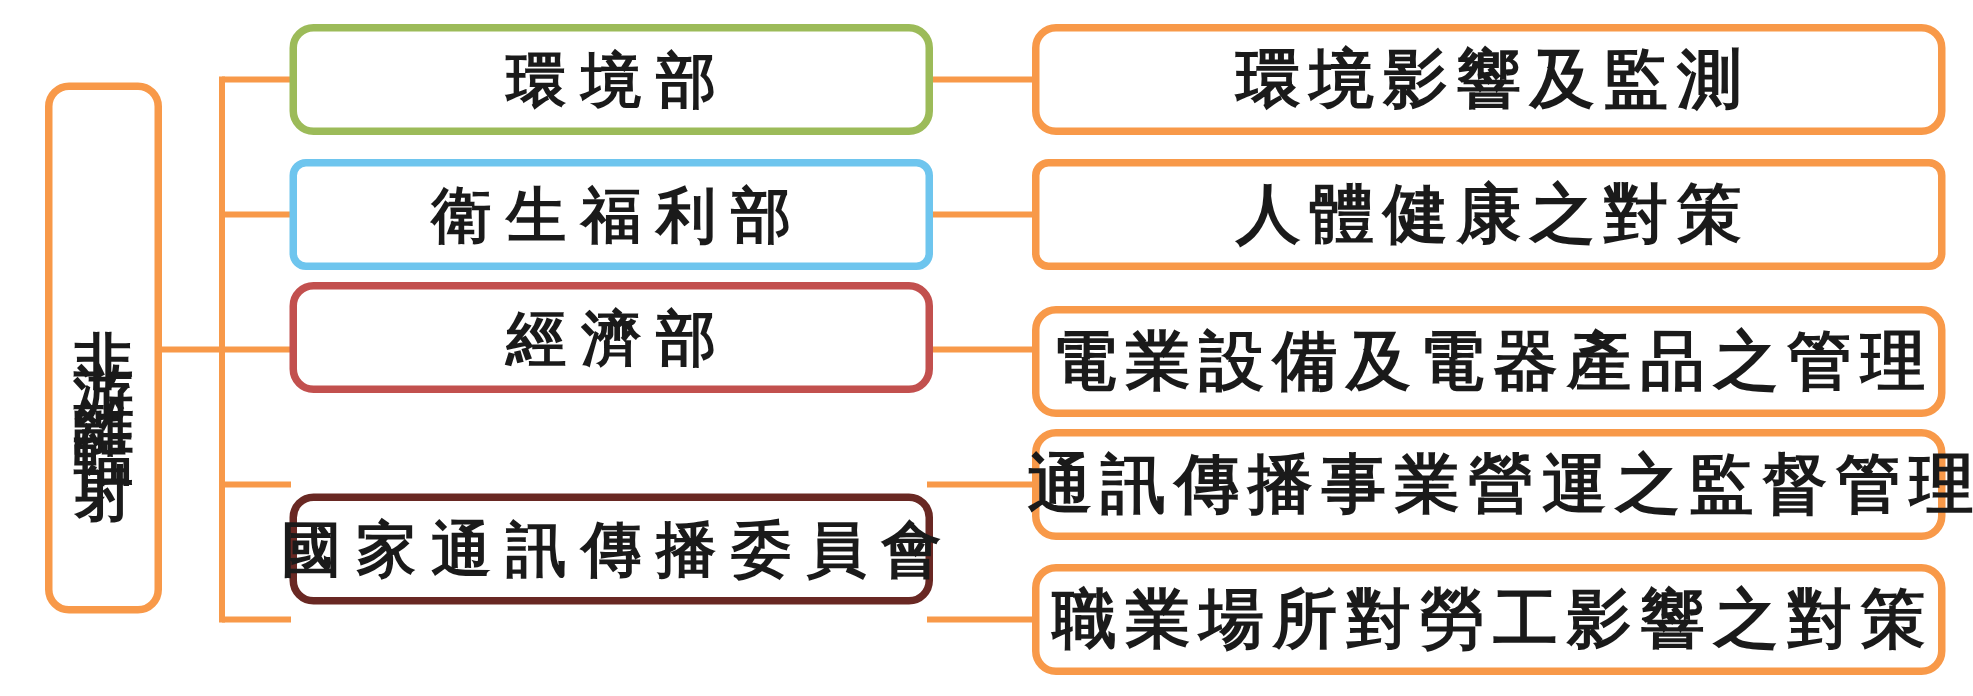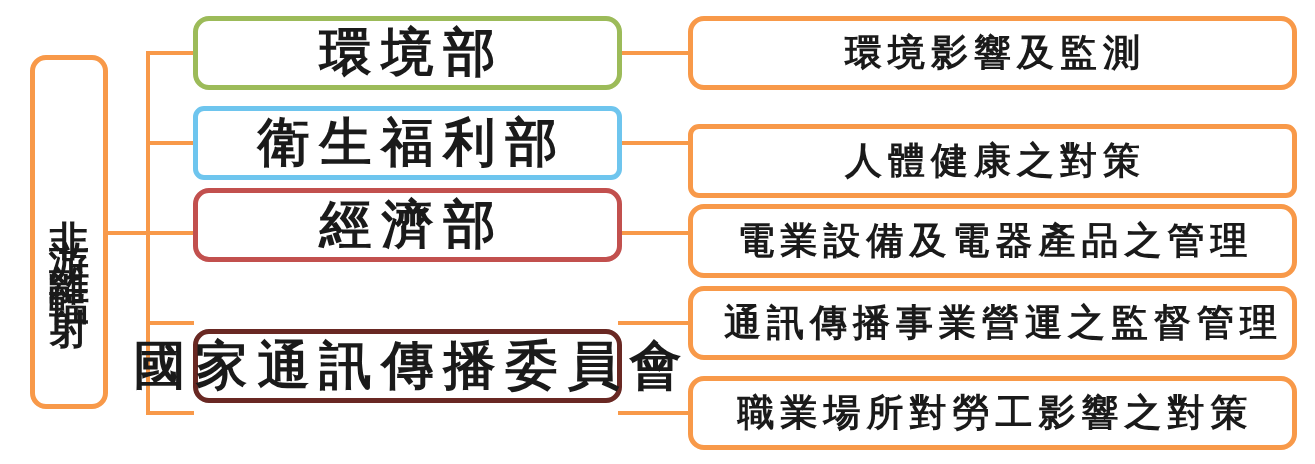--- a/index.html
+++ b/index.html
@@ -43,34 +43,34 @@
     margin-bottom: -22px; 
     white-space: nowrap;
   }
 
   .agency-box {
     left: 193px;
     width: 429px;
     height: 74px;
   }
   .agency-box .label {
-    font-size: 52px;
+    font-size: 40px;
     font-weight: 600;
     letter-spacing: 10px;
     text-indent: 10px;
     white-space: nowrap;
   }
 
   .resp-box {
     left: 688px;
     width: 609px;
     height: 74px;
   }
   .resp-box .label {
-    font-size: 37px;
+    font-size: 43px;
     font-weight: 600;
     letter-spacing: 6px;
     text-indent: 6px;
     white-space: nowrap;
   }
 
   
   .r0 { top: 16px; }
   .r1 { top: 106px; border-radius: 11px; }
   .r2 { top: 188px; }
@@ -119,21 +119,21 @@
   <div class="box agency-box r0" style="border-color: rgb(156, 187, 89);">
     <span class="label">環境部</span>
   </div>
   <div class="box resp-box r0" style="border-color: rgb(248, 153, 73);">
     <span class="label">環境影響及監測</span>
   </div>
 
   <div class="box agency-box r1" style="border-color: rgb(110, 197, 238);">
     <span class="label">衛生福利部</span>
   </div>
-  <div class="box resp-box r1" style="border-color: rgb(248, 153, 73); margin-top: 18px;">
+  <div class="box resp-box r1" style="border-color: rgb(248, 153, 73);">
     <span class="label">人體健康之對策</span>
   </div>
 
   <div class="box agency-box r2" style="border-color: rgb(194, 80, 78);">
     <span class="label">經濟部</span>
   </div>
   <div class="box resp-box r2" style="border-color: rgb(248, 153, 73); margin-top: 16px;">
     <span class="label">電業設備及電器產品之管理</span>
   </div>
 

